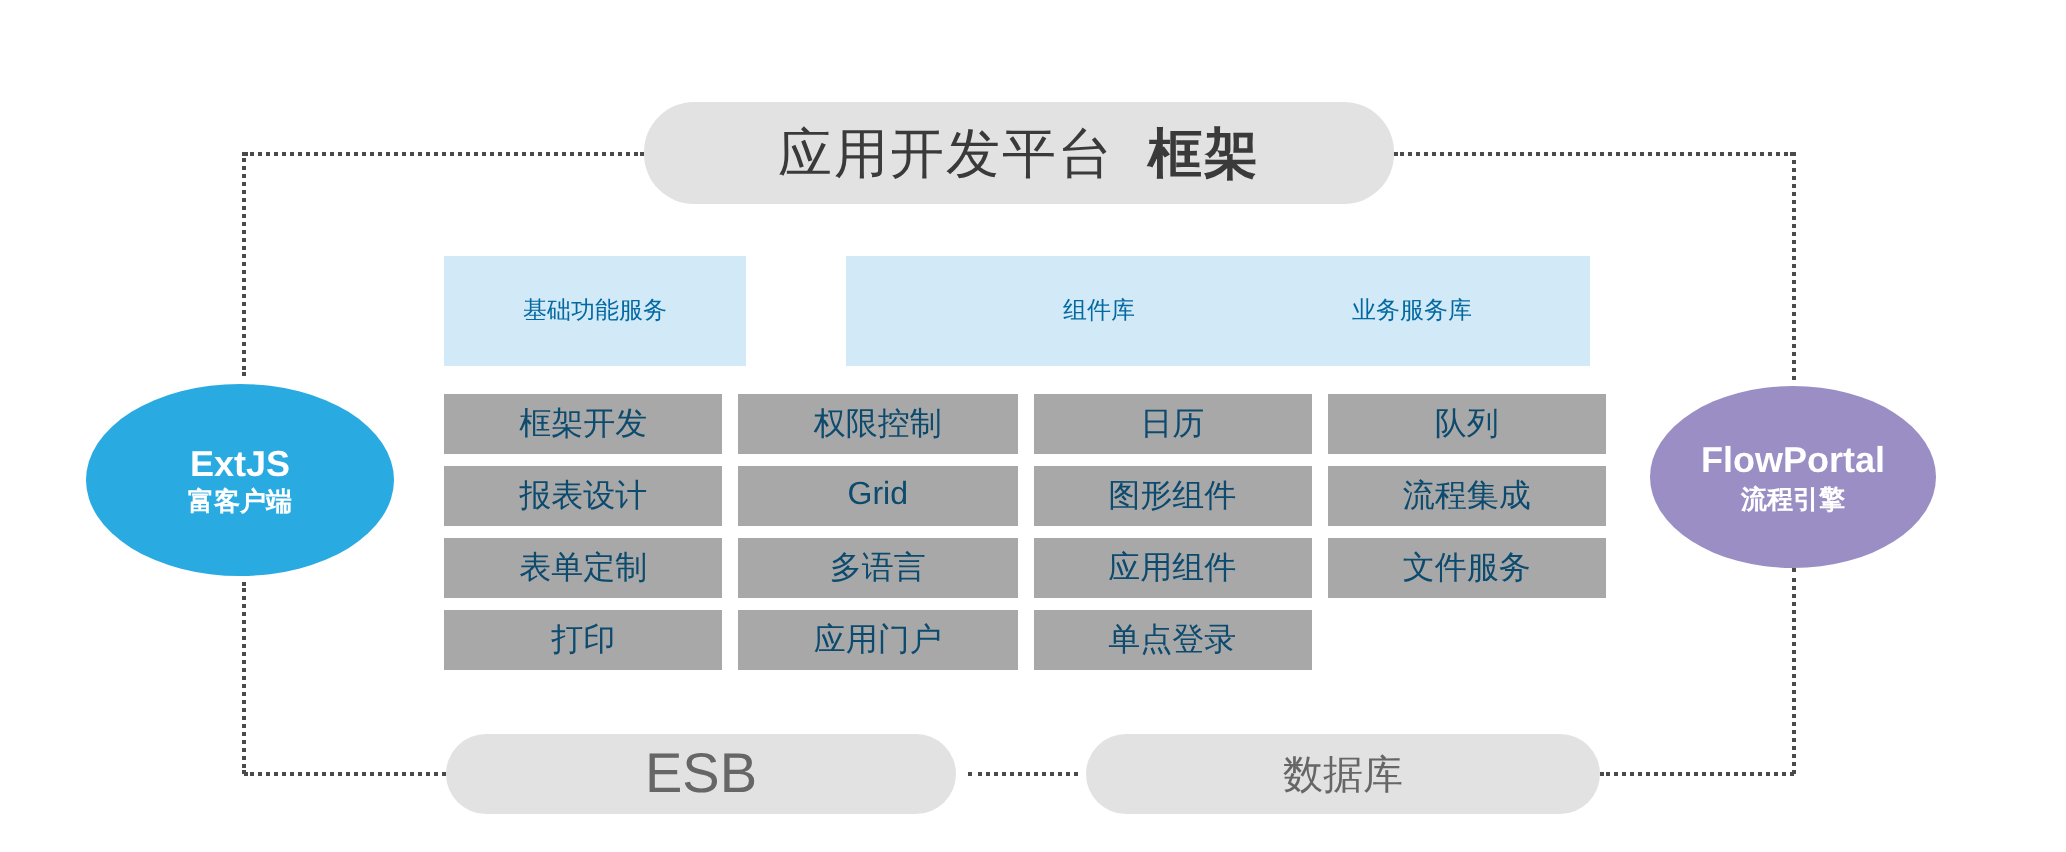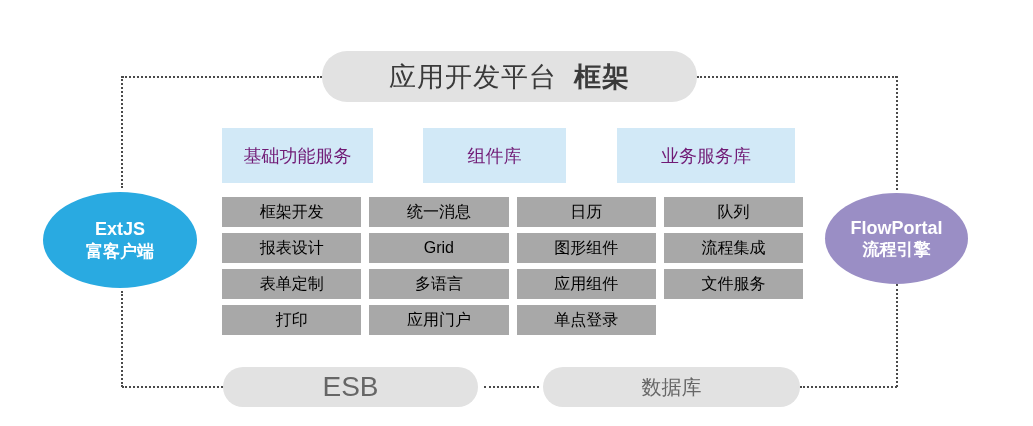--- a/index.html
+++ b/index.html
@@ -22,50 +22,50 @@
     display: flex; align-items: center; justify-content: center;
     font-size: 27px; color: #3a3a3a; letter-spacing: 1px; gap: 17px;
   }
   .title-box .bold { font-weight: 700; }
 
   
   .hdr {
     position: absolute; top: 128px; height: 55px;
     background: #d2e9f7;
     display: flex; align-items: center; justify-content: center;
-    font-size: 18px; color: #701a75;
+    font-size: 12px; color: #0369a1;
   }
   .hdr1 { left: 222px; width: 151px; }
-  .hdr2 { left: 423px; width: 143px; }
+  .hdr2 { left: 423px; width: 183px; padding-left: 35px; }
   .hdr3 { left: 617px; width: 178px; }
 
   
   .grid {
     position: absolute; left: 222px; top: 197px; width: 581px; height: 138px;
     display: grid;
     grid-template-columns: repeat(4, 1fr);
     grid-template-rows: repeat(4, 1fr);
     gap: 6px 8px;
   }
   .cell {
     background: #a8a8a8;
     display: flex; align-items: center; justify-content: center;
-    font-size: 16px; color: #000000;
+    font-size: 16px; color: #0c4a6e;
   }
 
   
   .ellipse {
     position: absolute; border-radius: 50%;
     display: flex; flex-direction: column; align-items: center; justify-content: center;
     color: #ffffff; font-weight: 700; text-align: center; line-height: 1.25;
   }
   .ellipse-left  { left: 43px;  top: 192px; width: 154px; height: 96px; background: #29aae1; }
   .ellipse-right { left: 825px; top: 193px; width: 143px; height: 91px; background: #9a8ec5; }
   .ellipse .l1 { font-size: 18px; }
-  .ellipse .l2 { font-size: 17px; }
+  .ellipse .l2 { font-size: 13px; }
 
   
   .pill {
     position: absolute; top: 367px; height: 40px;
     background: #e2e2e2; border-radius: 20px;
     display: flex; align-items: center; justify-content: center;
     color: #666666;
   }
   .pill-esb { left: 223px; width: 255px; font-size: 28px; }
   .pill-db  { left: 543px; width: 257px; font-size: 20px; text-align: center; }
@@ -89,21 +89,21 @@
     <span>应用开发平台</span>
       <span class="bold">框架</span>
   </div>
 
   <div class="hdr hdr1">基础功能服务</div>
   <div class="hdr hdr2">组件库</div>
   <div class="hdr hdr3">业务服务库</div>
 
   <div class="grid">
     <div class="cell">框架开发</div>
-    <div class="cell">统一消息</div>
+    <div class="cell">权限控制</div>
     <div class="cell">日历</div>
     <div class="cell">队列</div>
     <div class="cell">报表设计</div>
     <div class="cell">Grid</div>
     <div class="cell">图形组件</div>
     <div class="cell">流程集成</div>
     <div class="cell">表单定制</div>
     <div class="cell">多语言</div>
     <div class="cell">应用组件</div>
     <div class="cell">文件服务</div>

